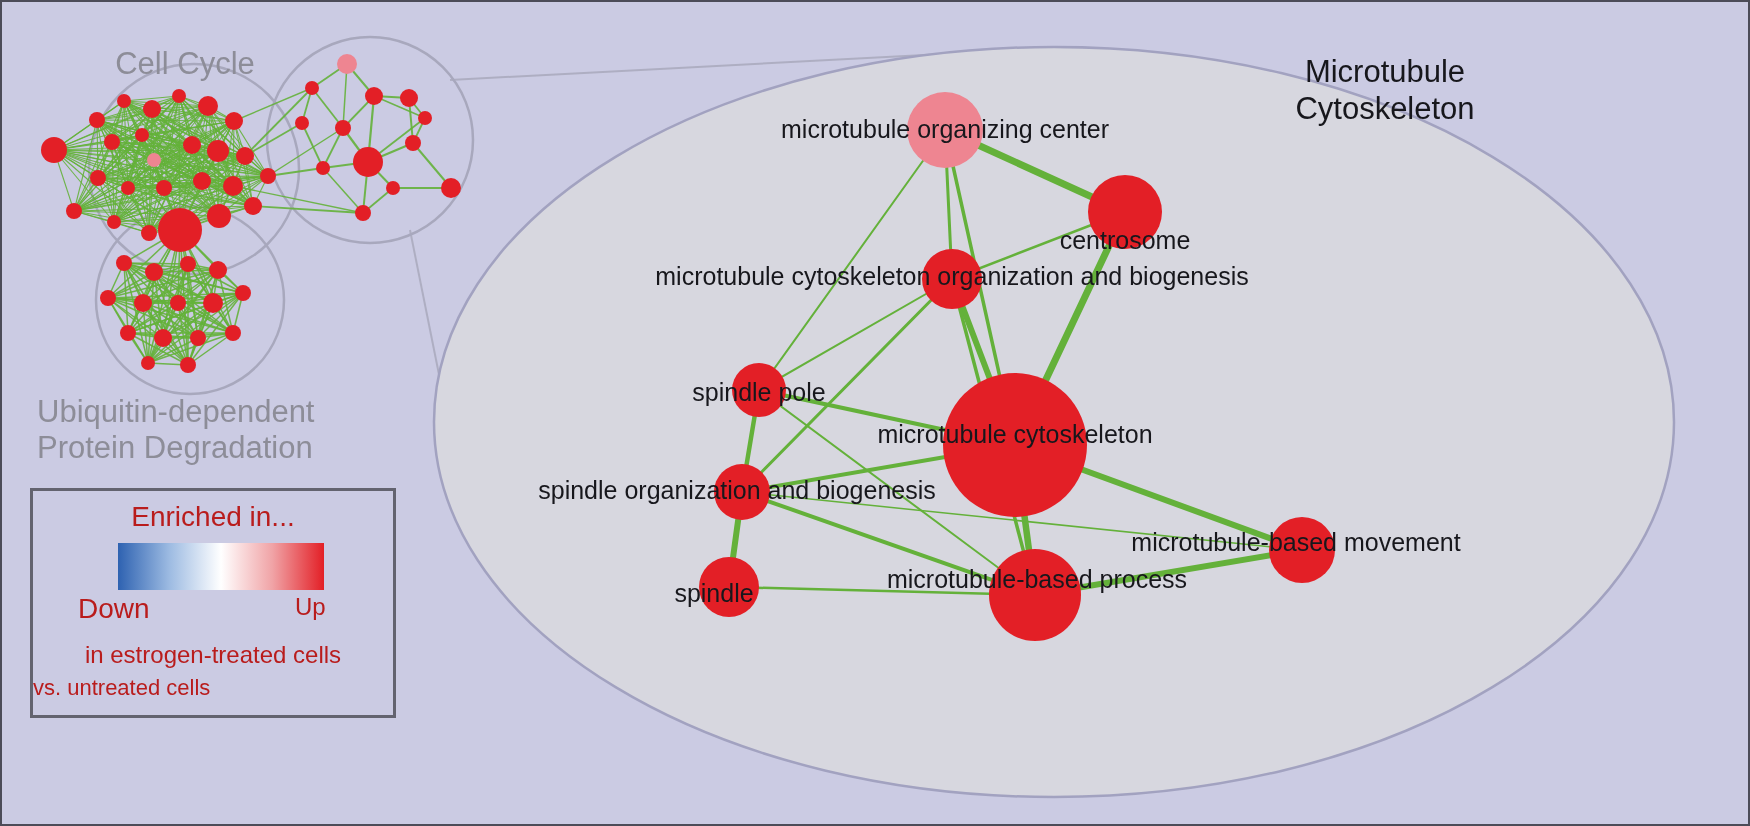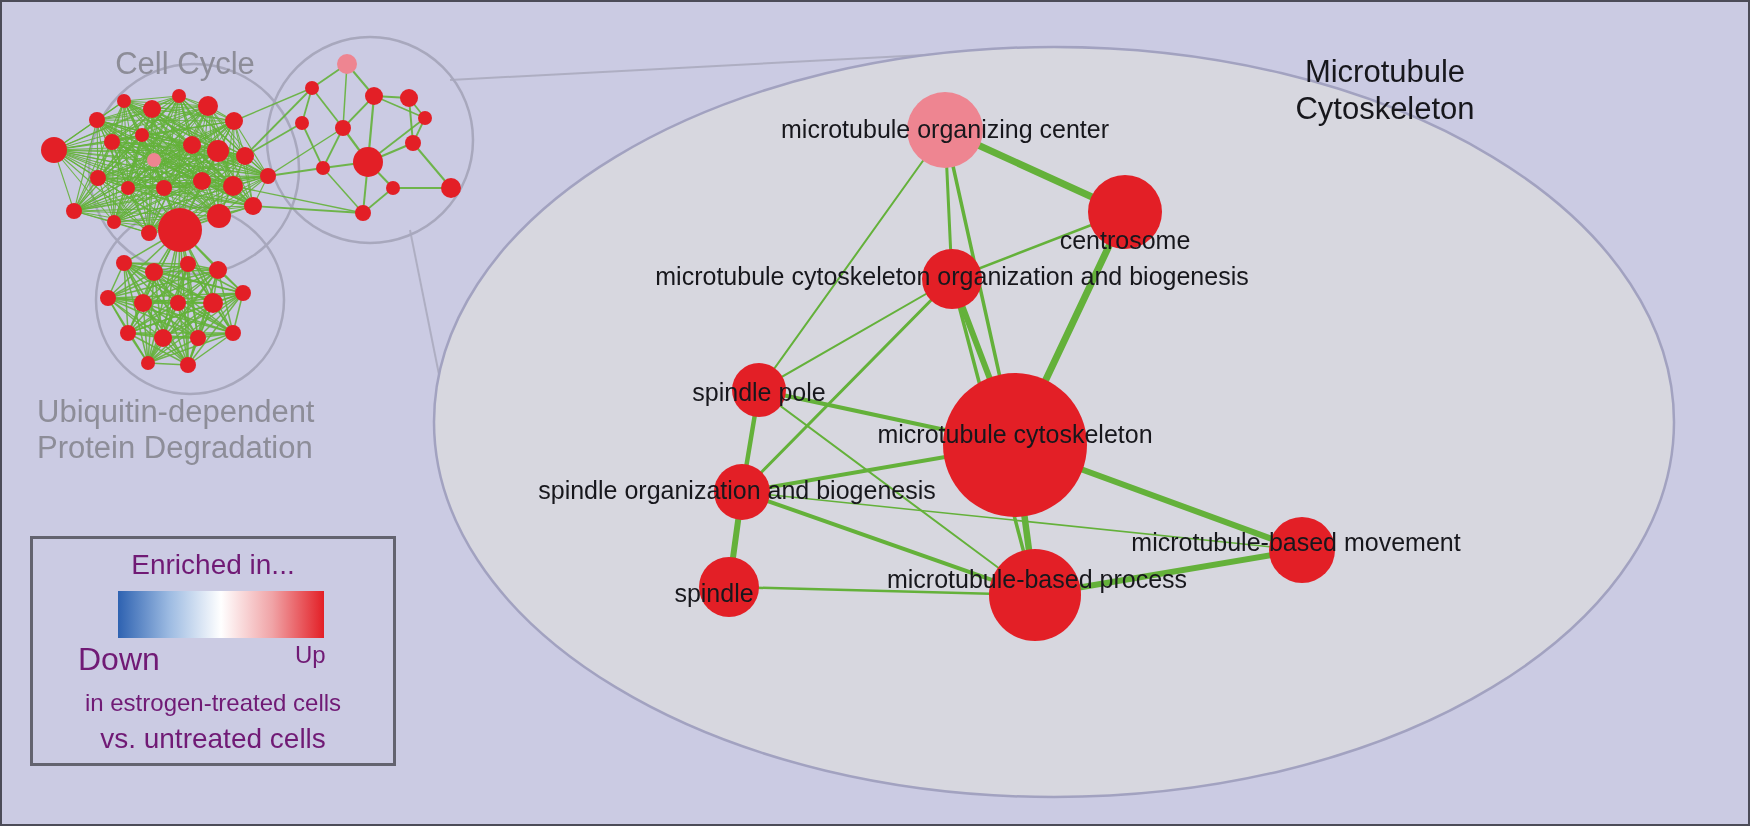--- a/index.html
+++ b/index.html
@@ -23,37 +23,36 @@
 
   #legend-box {
     position: absolute;
     left: 28px;
     top: 486px;
     width: 366px;
     height: 230px;
     border: 3px solid #63636f;
     box-sizing: border-box;
     z-index: 2;
-    color: #701a75;
-    margin-top: 48px;
+    color: #b91c1c;
   }
   .legend-inner { position: relative; width: 100%; height: 100%; }
   .legend-title {
     position: absolute; left: 0; right: 0; top: 10px;
     text-align: center; font-size: 28px;
   }
   #gradient-bar {
     position: absolute; left: 85px; top: 52px;
     width: 206px; height: 47px;
     background: linear-gradient(to right, #2e62b1, #9dbbe2, #ffffff, #f0a3a6, #e31f26);
   }
-  .down-label { position: absolute; left: 45px;  top: 102px; font-size: 32px; }
+  .down-label { position: absolute; left: 45px;  top: 102px; font-size: 28px; }
   .up-label   { position: absolute; left: 262px; top: 102px; font-size: 24px; }
   .legend-caption-1 { position: absolute; left: 0; right: 0; top: 150px; text-align: center; font-size: 24px; }
-  .legend-caption-2 { position: absolute; left: 0; right: 0; top: 184px; text-align: center; font-size: 28px; }
+  .legend-caption-2 { position: absolute; left: 0; right: 0; top: 184px; text-align: left; font-size: 22px; }
 </style>
 </head>
 <body style="background: rgb(203, 203, 227);">
 
 <div id="stage" style="background: rgb(203, 203, 227);">
   <svg id="scene" width="1750" height="826" viewBox="0 0 1750 826">
     <g id="g-cone">
         <line x1="448" y1="78" x2="999" y2="49" stroke="#aeaec2" stroke-width="2"></line>
         <line x1="408" y1="228" x2="472" y2="547" stroke="#aeaec2" stroke-width="2"></line>
       </g>

